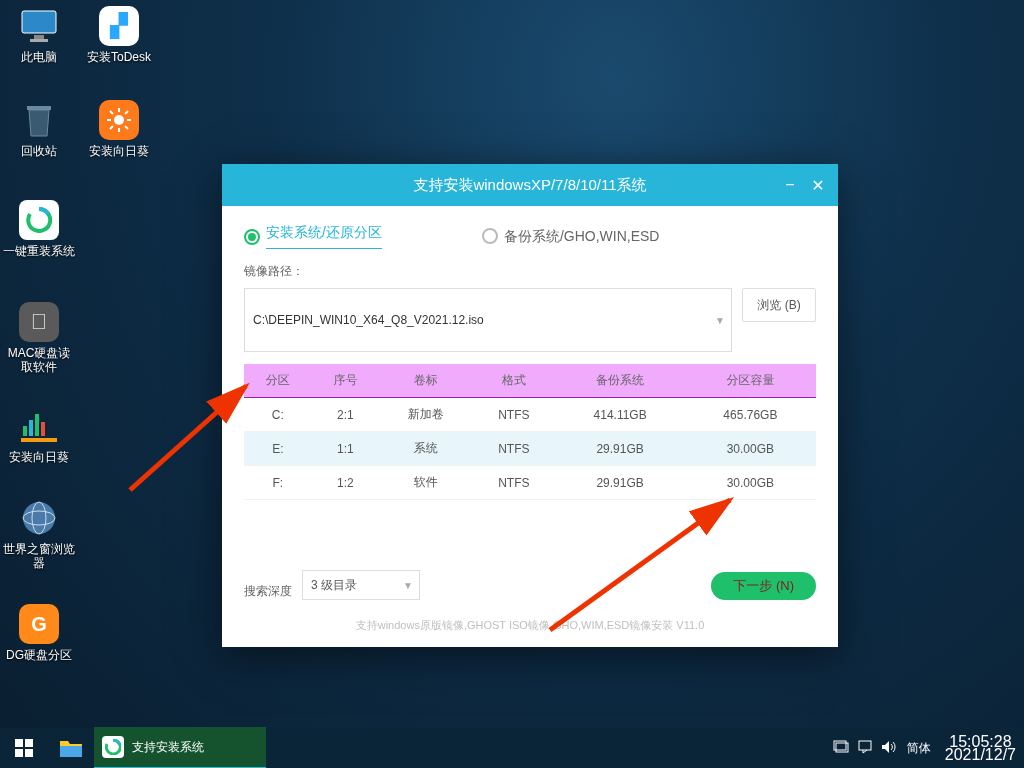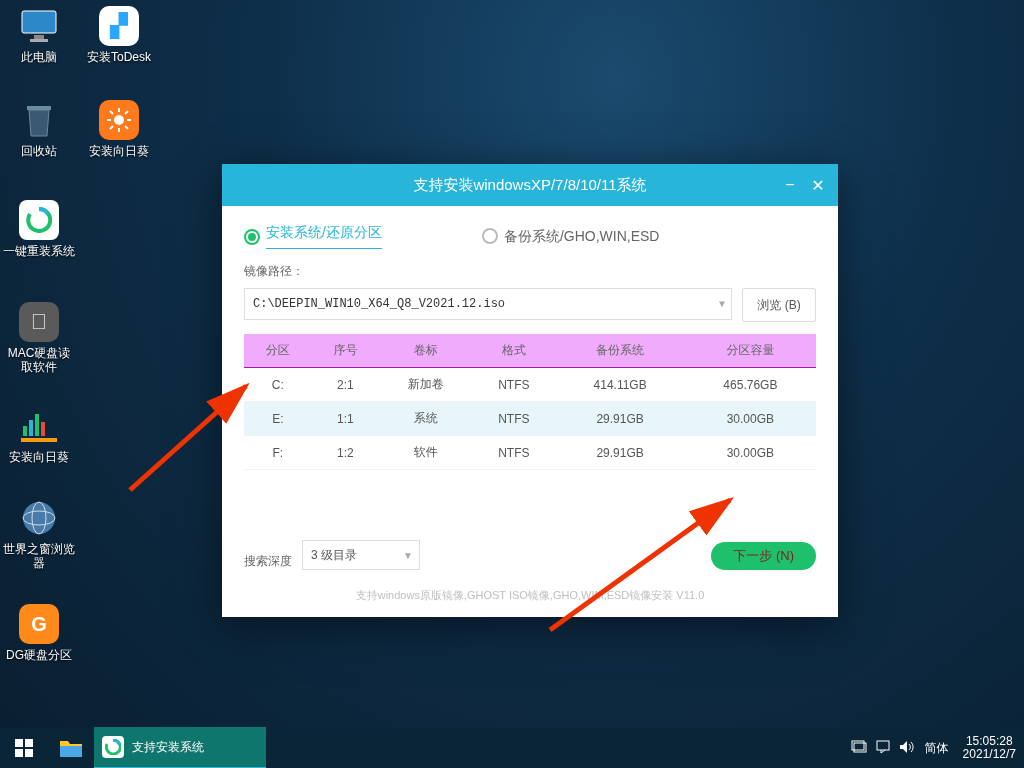--- a/index.html
+++ b/index.html
@@ -9,42 +9,42 @@
 
 .desktop-icon{position:absolute;width:74px;text-align:center;color:#fff;cursor:pointer}
 .desktop-icon .ic{width:40px;height:40px;margin:0 auto 4px;border-radius:8px;display:flex;align-items:center;justify-content:center}
 .desktop-icon .lbl{font-size:12px;text-shadow:0 1px 2px #000;line-height:14px}
 
 
 .taskbar{position:absolute;left:0;right:0;bottom:0;height:40px;background:#0a2438;display:flex;align-items:center;color:#fff}
 .start-btn{width:48px;height:40px;display:flex;align-items:center;justify-content:center}
 .start-btn svg{width:18px;height:18px}
 .tb-icon{width:46px;height:40px;display:flex;align-items:center;justify-content:center}
-.task-item{height:40px;display:flex;align-items:center;background:#0f766e;padding:0 14px 0 8px;min-width:150px;border-bottom:2px solid #2bbde0}
+.task-item{height:40px;display:flex;align-items:center;background:#14532d;padding:0 14px 0 8px;min-width:150px;border-bottom:2px solid #2bbde0}
 .task-item .ticon{width:22px;height:22px;background:#fff;border-radius:4px;margin-right:8px;display:flex;align-items:center;justify-content:center}
 .tray{margin-left:auto;display:flex;align-items:center;height:40px}
 .tray-icon{width:24px;text-align:center;font-size:14px}
 .tray-ime{padding:0 6px;font-size:12px}
-.tray-clock{padding:0 8px;text-align:center;font-size:12px;line-height:13px}
+.tray-clock{padding:0 8px;text-align:center;font-size:16px;line-height:13px}
 
 
 .window{position:absolute;left:222px;top:164px;width:616px;background:#fff;box-shadow:0 8px 40px rgba(0,0,0,.5)}
 .titlebar{height:42px;background:#27b6d9;color:#fff;display:flex;align-items:center;justify-content:center;position:relative;font-size:15px}
 .titlebar .controls{position:absolute;right:6px;top:0;height:42px;display:flex;align-items:center}
 .titlebar .controls span{width:28px;text-align:center;font-size:16px;cursor:pointer}
 .win-body{padding:18px 22px 14px}
 .tabs{display:flex;align-items:center;margin-bottom:14px}
 .radio{width:12px;height:12px;border-radius:50%;border:2px solid #bbb;margin-right:6px;display:inline-block;position:relative}
 .radio.on{border-color:#1fc06c}
 .radio.on::after{content:"";position:absolute;left:2px;top:2px;width:8px;height:8px;border-radius:50%;background:#1fc06c}
 .tab1{color:#27b6d9;font-size:14px;border-bottom:1px solid #27b6d9;padding-bottom:6px}
 .tab2{color:#666;font-size:14px;margin-left:100px}
 .field-label{color:#666;margin-bottom:8px}
 .path-row{display:flex;margin-bottom:12px}
-.path-input{flex:1;height:30px;border:1px solid #ddd;display:flex;align-items:center;padding:0 8px;font-family:Liberation Mono, monospace;font-size:12px;color:#333;position:relative}
+.path-input{flex:1;height:30px;border:1px solid #ddd;display:flex;align-items:center;padding:16px 8px;font-family:Liberation Sans, sans-serif;font-size:12px;color:#333;position:relative}
 .path-input .dd{position:absolute;right:6px;color:#aaa;font-size:10px}
 .browse-btn{width:72px;height:32px;border:1px solid #ddd;margin-left:10px;display:flex;align-items:center;justify-content:center;color:#555;cursor:pointer;border-radius:2px}
 table{width:100%;border-collapse:collapse;font-size:12px}
 th{background:#f0abfc;color:#666;font-weight:normal;padding:8px 4px;border-bottom:1px solid #a21caf}
 td{padding:8px 4px;text-align:center;color:#555;border-bottom:1px solid #f2f2f2}
 tr.sel td{background:#e8f6fb}
 .bottom-row{display:flex;align-items:flex-end;margin-top:70px}
 .depth-label{color:#666;margin-right:10px}
 .depth-select{width:100px;height:28px;border:1px solid #ddd;display:flex;align-items:center;padding:0 8px;color:#555;position:relative}
 .depth-select .dd{position:absolute;right:6px;color:#aaa;font-size:10px}

